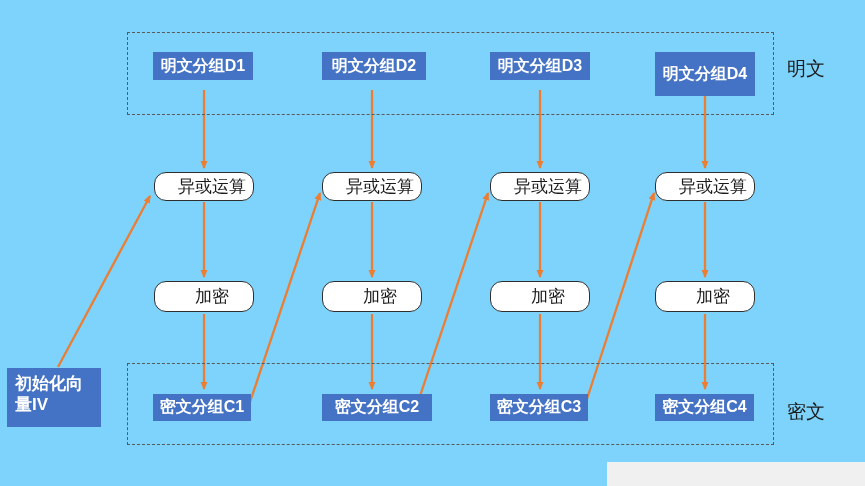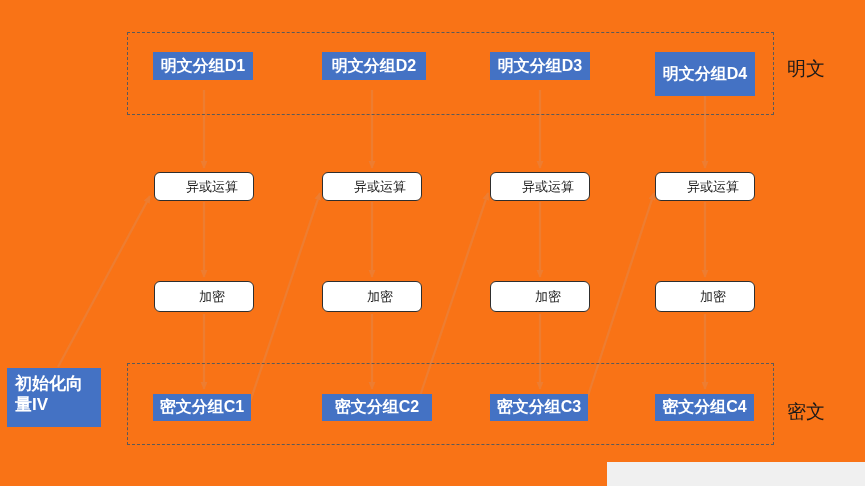--- a/index.html
+++ b/index.html
@@ -5,32 +5,32 @@
   :root{
     --node-blue:#4472C4;
     --arrow-orange:#ED7D31;
     --node-border:#2E2E2E;
     --dashed-border:#5A5A5A;
     --text-dark:#1A1A1A;
     --footer-gray:#F0F0F0;
   }
   html,body{margin:0;padding:0;background:#fff;}
   .canvas{
-    position:relative;width:865px;height:486px;background:#f97316;
+    position:relative;width:865px;height:486px;background:#7dd3fc;
     font-family:"Liberation Sans", sans-serif;overflow:hidden;
   }
   .abs{position:absolute;box-sizing:border-box;}
   .dashed-box{border:1px dashed var(--dashed-border);}
   .blue-node{
     background:var(--node-blue);color:#fff;font-weight:bold;font-size:16px;
     display:flex;align-items:center;justify-content:center;white-space:nowrap;
   }
   .round-node{
-    background:#fff;border:1.6px solid var(--node-border);border-radius:6px;
-    font-size:13px;color:var(--text-dark);
+    background:#fff;border:1.6px solid var(--node-border);border-radius:12px;
+    font-size:17px;color:var(--text-dark);
     display:flex;align-items:center;justify-content:center;white-space:nowrap;padding-left:16px;
   }
   .section-label{font-size:19px;color:var(--text-dark);white-space:nowrap;}
   .iv-node{
     background:var(--node-blue);color:#fff;font-weight:bold;font-size:17px;
     line-height:1.25;padding:5px 8px;
   }
   .footer-bar{background:var(--footer-gray);}
   svg.arrows{position:absolute;left:0;top:0;pointer-events:none;}
   .arrow{stroke:var(--arrow-orange);stroke-width:2.3;fill:none;}

